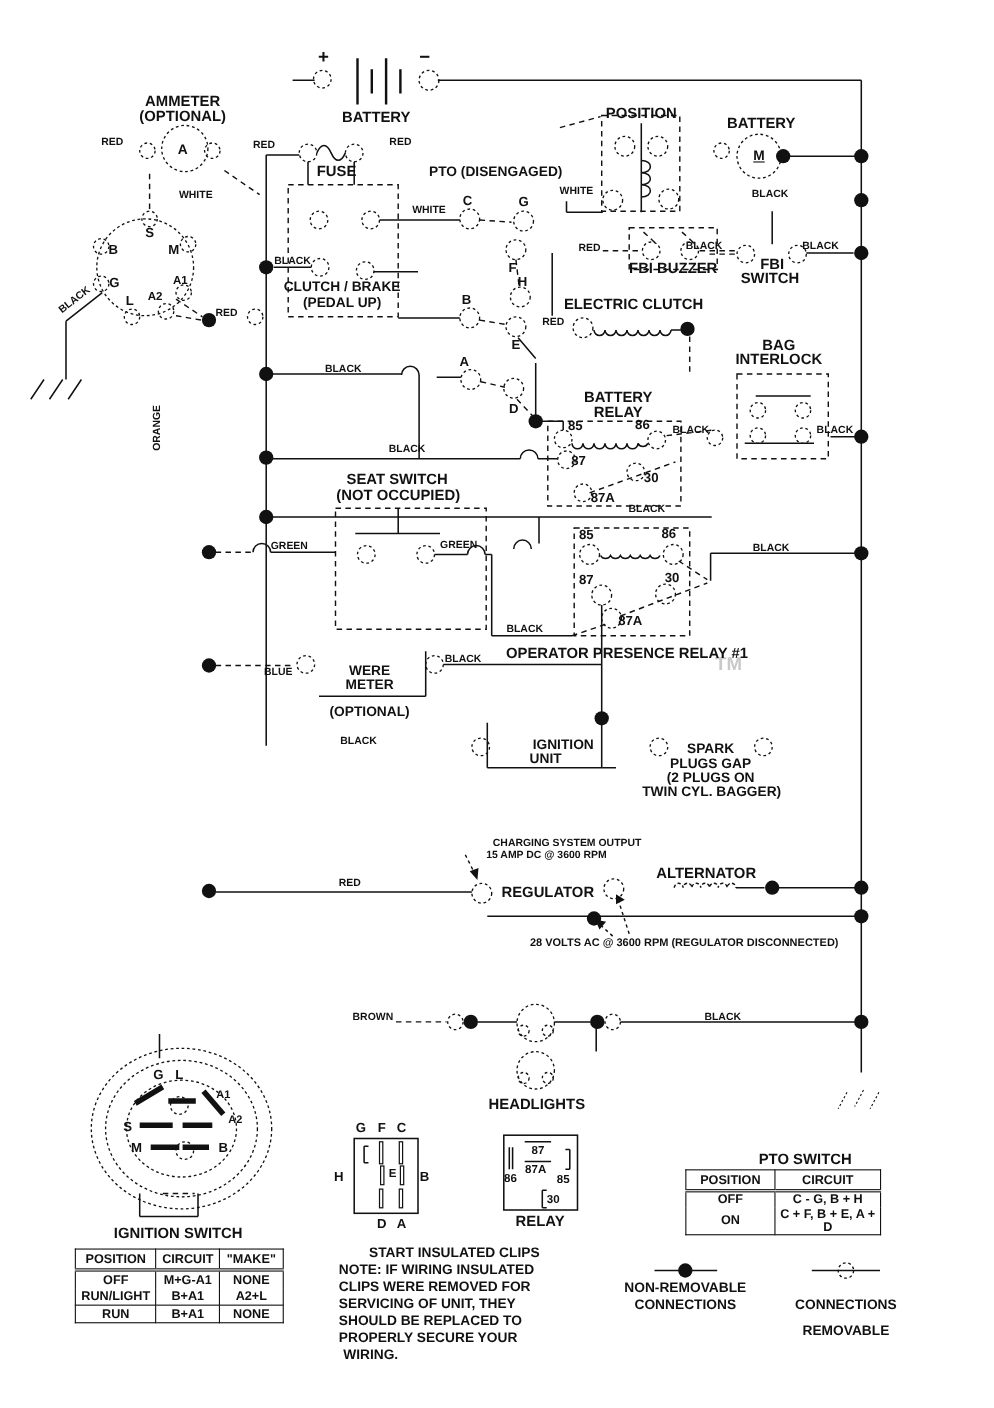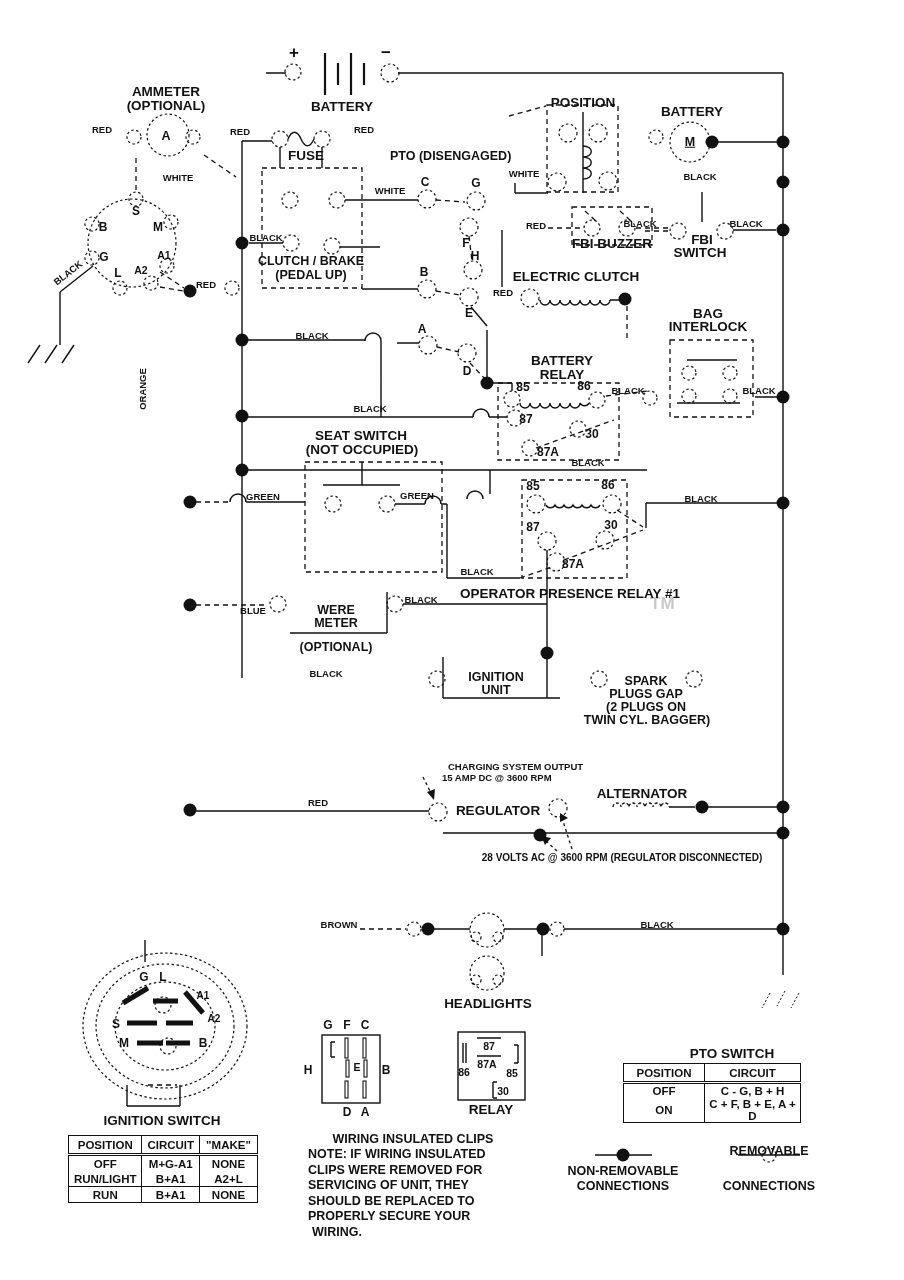--- a/index.html
+++ b/index.html
@@ -239,45 +239,45 @@
   <div class="L t14" style="left:708px;top:314px">BAG</div>
   <div class="L t14" style="left:708px;top:327px">INTERLOCK</div>
   <div class="L t14" style="left:562px;top:361px">BATTERY</div>
   <div class="L t14" style="left:562px;top:375px">RELAY</div>
   <div class="L t14" style="left:361px;top:436px">SEAT SWITCH</div>
   <div class="L t14" style="left:362px;top:450px">(NOT OCCUPIED)</div>
   <div class="L t14" style="left:570px;top:594px">OPERATOR PRESENCE RELAY #1</div>
   <div class="L t13" style="left:336px;top:610px">WERE</div>
   <div class="L t13" style="left:336px;top:623px">METER</div>
   <div class="L t13" style="left:336px;top:647px">(OPTIONAL)</div>
-  <div class="L t13" style="left:496px;top:677px">IGNITION</div>
+  <div class="L t13" style="left:512px;top:677px">IGNITION</div>
   <div class="L t13" style="left:496px;top:690px">UNIT</div>
   <div class="L t13" style="left:646px;top:681px">SPARK</div>
   <div class="L t13" style="left:646px;top:694px">PLUGS GAP</div>
   <div class="L t13" style="left:646px;top:707px">(2 PLUGS ON</div>
   <div class="L t13" style="left:647px;top:720px">TWIN CYL. BAGGER)</div>
   <div class="L t9 la" style="left:448px;top:767px">CHARGING SYSTEM OUTPUT</div>
   <div class="L t9 la" style="left:442px;top:778px">15 AMP DC @ 3600 RPM</div>
   <div class="L t14" style="left:498px;top:811px">REGULATOR</div>
   <div class="L t14" style="left:642px;top:794px">ALTERNATOR</div>
   <div class="L t10" style="left:622px;top:858px">28 VOLTS AC @ 3600 RPM (REGULATOR DISCONNECTED)</div>
   <div class="L t14" style="left:488px;top:1004px">HEADLIGHTS</div>
   <div class="L t14" style="left:162px;top:1121px">IGNITION SWITCH</div>
   <div class="L t14" style="left:491px;top:1110px">RELAY</div>
   <div class="L t14" style="left:732px;top:1054px">PTO SWITCH</div>
-  <div class="L t13" style="left:413px;top:1139px">WIRING INSULATED CLIPS</div>
+  <div class="L t13" style="left:413px;top:1139px">START INSULATED CLIPS</div>
   <div class="L t13 la" style="left:308px;top:1154px">NOTE: IF WIRING INSULATED</div>
   <div class="L t13 la" style="left:308px;top:1170px">CLIPS WERE REMOVED FOR</div>
   <div class="L t13 la" style="left:308px;top:1185px">SERVICING OF UNIT, THEY</div>
   <div class="L t13 la" style="left:308px;top:1201px">SHOULD BE REPLACED TO</div>
   <div class="L t13 la" style="left:308px;top:1216px">PROPERLY SECURE YOUR</div>
   <div class="L t13 la" style="left:312px;top:1232px">WIRING.</div>
   <div class="L t13" style="left:623px;top:1171px">NON-REMOVABLE</div>
   <div class="L t13" style="left:623px;top:1186px">CONNECTIONS</div>
-  <div class="L t13" style="left:769px;top:1151px">REMOVABLE</div>
+  <div class="L t13" style="left:769px;top:1210px">REMOVABLE</div>
   <div class="L t13" style="left:769px;top:1186px">CONNECTIONS</div>
 
   <div class="L t12" style="left:136px;top:211px">S</div>
   <div class="L t12" style="left:103px;top:227px">B</div>
   <div class="L t12" style="left:158px;top:227px">M</div>
   <div class="L t12" style="left:104px;top:257px">G</div>
   <div class="L t11" style="left:164px;top:255px">A1</div>
   <div class="L t11" style="left:141px;top:270px">A2</div>
   <div class="L t12" style="left:118px;top:273px">L</div>
 

